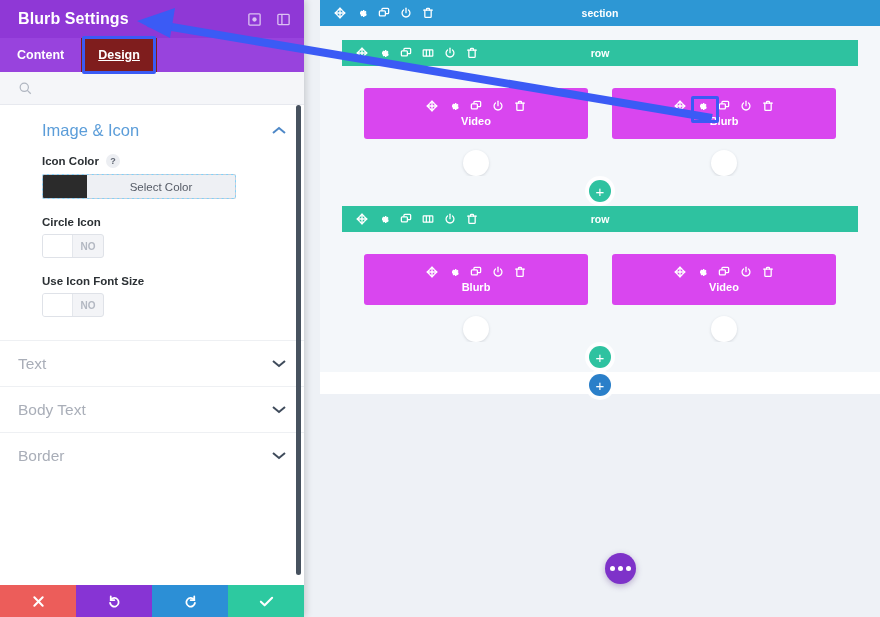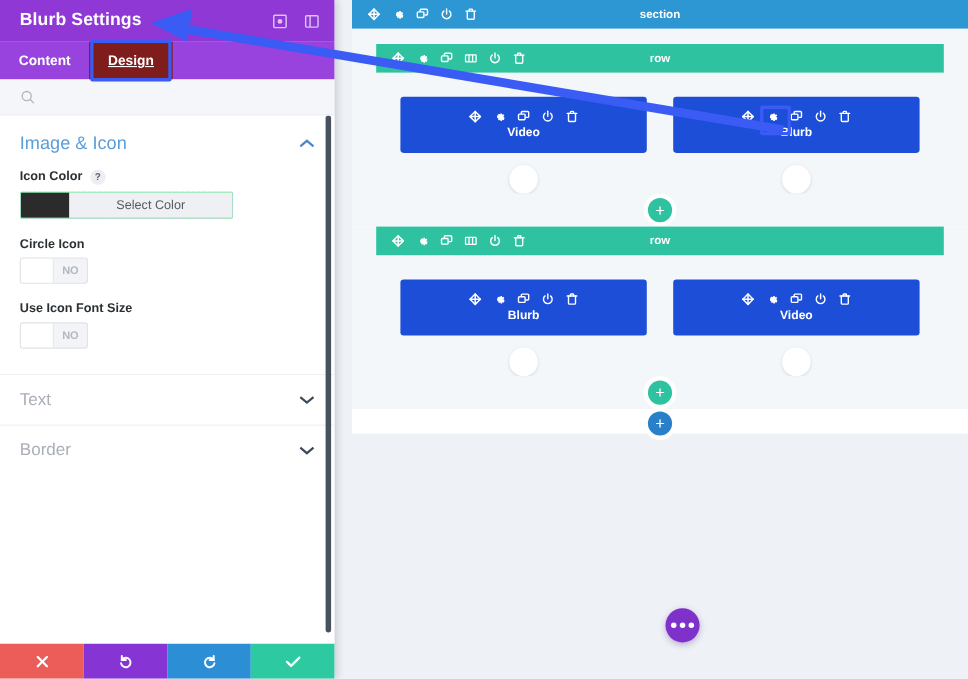--- a/index.html
+++ b/index.html
@@ -70,21 +70,21 @@
   }
   .sp-search input::placeholder { color: #9aa0ab; }
   .sp-search-icon { color: #b0b6c1; display:flex; }
 
   .sp-body {
     flex: 1 1 auto; overflow: hidden; position: relative;
     background: #ffffff;
   }
   .sp-scroll { padding: 0; }
 
-  .sec-open { padding: 16px 18px 6px 18px; }
+  .sec-open { padding: 16px 18px 6px 18px; margin-left: 24px; }
   .sec-open-head {
     display: flex; align-items: center; justify-content: space-between;
     margin-bottom: 14px;
   }
   .sec-open-title { color: #5b9dd9; font-size: 16.5px; }
   .chev { color: #4e88c7; display: flex; }
 
   .field { margin-bottom: 17px; }
   .field-label {
     font-size: 11.5px; color: #2b3034; font-weight: bold;
@@ -93,21 +93,21 @@
   .help-dot {
     width: 14px; height: 14px; border-radius: 50%;
     background: #eceef2; color: #5e6470;
     font-size: 9px; font-weight: bold;
     display: flex; align-items: center; justify-content: center;
   }
 
   .color-row {
     display: flex; align-items: stretch; height: 25px;
     border: 1px dashed #c9ced8; border-radius: 2px;
-    width: 194px; overflow: hidden; background: #86efac;
+    width: 194px; overflow: hidden; background: #7dd3fc;
   }
   .color-swatch { width: 44px; background: #2b2b2b; }
   .color-pick {
     flex: 1 1 auto; display: flex; align-items: center; justify-content: center;
     font-size: 11.5px; color: #555b66; background: #eef0f4;
   }
 
   .toggle {
     display: flex; align-items: center;
     width: 62px; height: 24px;
@@ -179,21 +179,21 @@
   }
   .bar-icons .bi { color: #ffffff; display: flex; align-items: center; cursor: pointer; }
   .bar-section { background: #2d97d4; }
   .bar-row { background: #2ec2a0; }
 
   .row-block { background: #f4f7fa; padding: 14px 22px 0 22px; }
   .row-inner { background: #f4f7fa; }
   .modules { display: flex; gap: 24px; }
   .module-col { flex: 1 1 0; }
   .module {
-    background: #1d4ed8; border-radius: 3px;
+    background: #d946ef; border-radius: 3px;
     height: 51px; display: flex; flex-direction: column;
     align-items: center; justify-content: center; gap: 3px;
     position: relative;
   }
   .mod-icons { display: flex; gap: 10px; align-items: center; }
   .mod-icons .bi { color: #ffffff; display: flex; cursor: pointer; }
   .mod-icons .bi.highlighted::after {
     content: ""; position: absolute; margin: 0;
     width: 22px; height: 21px;
     border: 3px solid #3b5bf5;
@@ -320,20 +320,28 @@
             </div>
             <div class="toggle">
               <div class="knob"></div>
               <div class="tlabel">NO</div>
             </div>
           </div>
         </div>
 
         <div class="sec-closed">
           <div class="sec-closed-title">Text</div>
+          <span class="chev">
+            <svg width="14" height="9" viewBox="0 0 14 9" fill="none" stroke="currentColor" stroke-width="2">
+                <polyline points="1,2 7,7 13,2"></polyline>
+              </svg>
+          </span>
+        </div>
+        <div class="sec-closed">
+          <div class="sec-closed-title">Body Text</div>
           <span class="chev">
             <svg width="14" height="9" viewBox="0 0 14 9" fill="none" stroke="currentColor" stroke-width="2">
                 <polyline points="1,2 7,7 13,2"></polyline>
               </svg>
           </span>
         </div>
         <div class="sec-closed">
           <div class="sec-closed-title">Border</div>
           <span class="chev">
             <svg width="14" height="9" viewBox="0 0 14 9" fill="none" stroke="currentColor" stroke-width="2">

